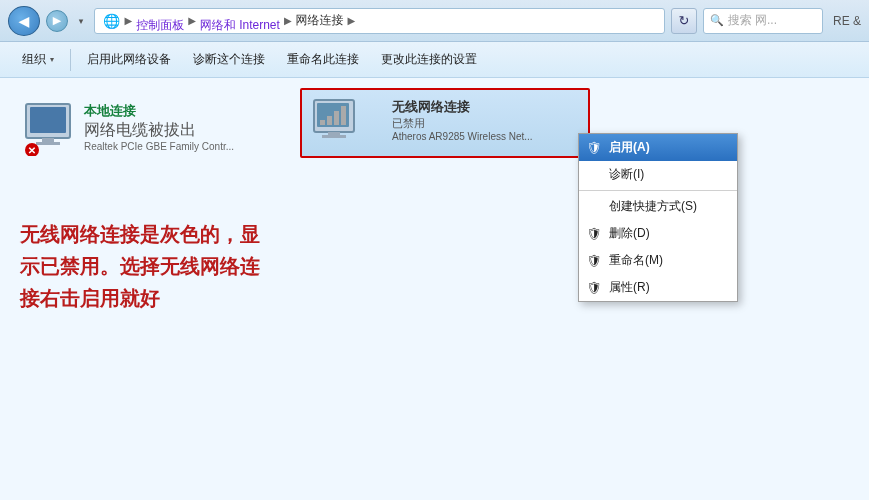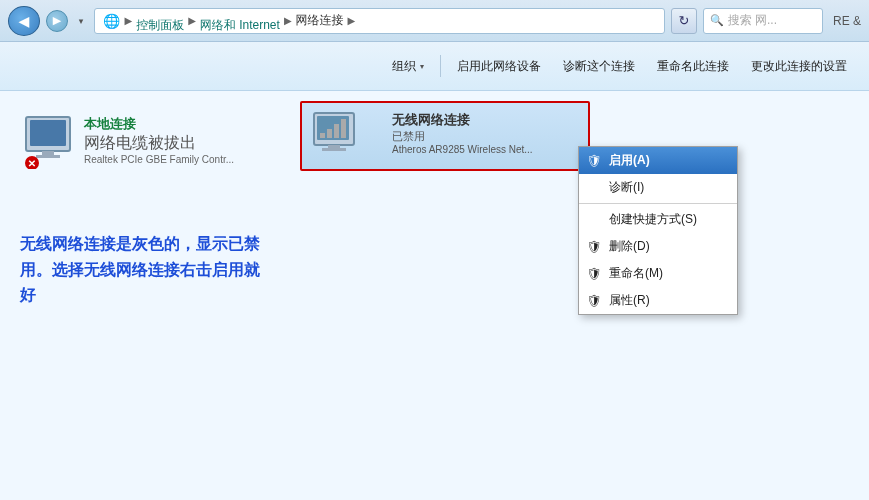--- a/index.html
+++ b/index.html
@@ -68,21 +68,21 @@
       padding: 0 8px;
       font-size: 12px;
       color: #333;
       gap: 4px;
     }
     .breadcrumb-sep {
       color: #666;
       font-size: 10px;
     }
     .breadcrumb-link {
-      color: #0f766e;
+      color: #6d28d9;
       cursor: pointer;
       text-decoration: none;
       margin-top: 9px;
     }
     .breadcrumb-current { color: #333; }
     .refresh-btn {
       width: 26px;
       height: 26px;
       background: linear-gradient(to bottom, #e8f0f8, #c8d8ec);
       border: 1px solid #a0b8d0;
@@ -103,28 +103,27 @@
       display: flex;
       align-items: center;
       padding: 0 6px;
       font-size: 11px;
       color: #aaa;
       gap: 4px;
     }
 
     
     .toolbar {
-      height: 49px;
+      height: 36px;
       background: linear-gradient(to bottom, #e8f3fc 0%, #d8ecfa 100%);
       display: flex;
       align-items: center;
       padding: 0 12px;
       border-bottom: 1px solid #b8d4ea;
       gap: 2px;
-      justify-content: flex-end;
     }
     .toolbar-btn {
       height: 28px;
       padding: 0 10px;
       background: transparent;
       border: none;
       border-radius: 3px;
       font-size: 12px;
       color: #222;
       cursor: pointer;
@@ -203,22 +202,22 @@
     .wireless-name { font-size: 13px; font-weight: bold; color: #333; }
     .wireless-status { font-size: 11px; color: #555; }
     .wireless-adapter { font-size: 10px; color: #555; max-width: 200px; overflow: hidden; text-overflow: ellipsis; white-space: nowrap; }
 
     
     .annotation-text {
       position: absolute;
       left: 20px;
       top: 140px;
       width: 240px;
-      font-size: 16px;
-      color: #1d4ed8;
+      font-size: 20px;
+      color: #b91c1c;
       line-height: 1.6;
       font-weight: bold;
     }
 
     
     .context-menu {
       position: absolute;
       top: 55px;
       left: 578px;
       width: 160px;

